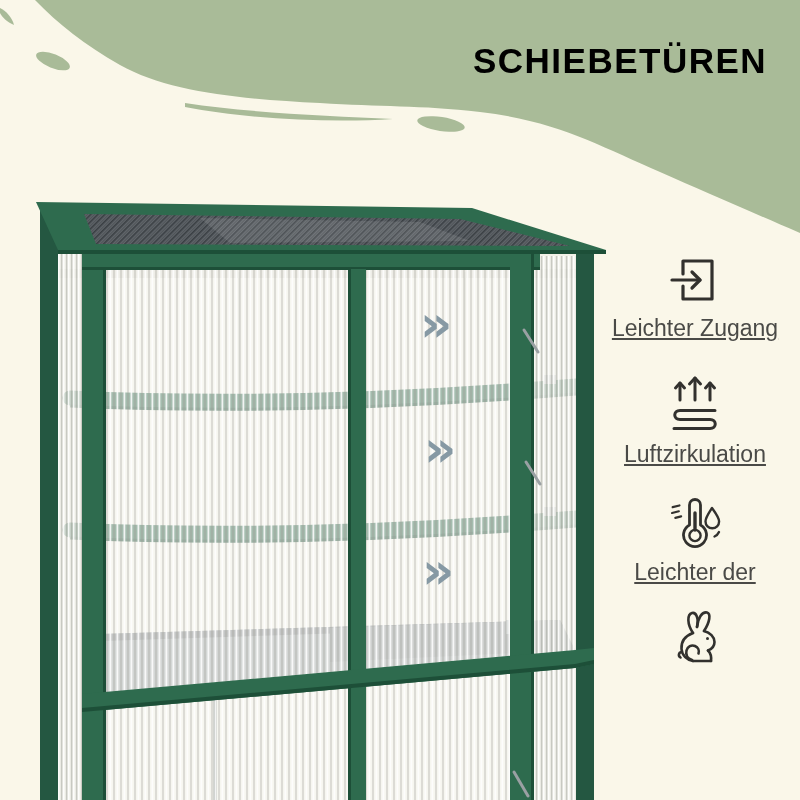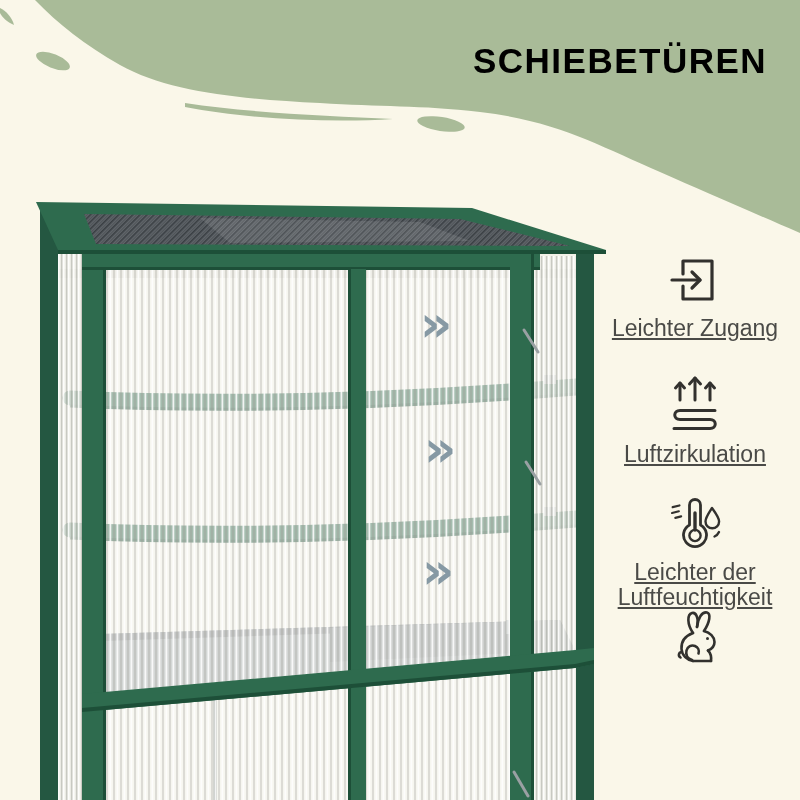--- a/index.html
+++ b/index.html
@@ -167,21 +167,20 @@
       <circle cx="29" cy="41.5" r="5.6" stroke-width="2.4"></circle>
       <g transform="rotate(-14 12 18)">
         <line x1="8" y1="12" x2="15" y2="12" stroke-width="2.2"></line>
         <line x1="6" y1="17.5" x2="13" y2="17.5" stroke-width="2.2"></line>
         <line x1="8" y1="23" x2="14" y2="23" stroke-width="2.2"></line>
       </g>
     </svg>
   </div>
   <div class="label">
     <span>Leichter der</span>
-      <span>Luftfeuchtigkeit</span>
   </div>
 </div>
 
 <div id="feature-animals" class="feature abs">
   <div class="icon-wrap">
     <svg width="60" height="58" viewBox="0 0 60 58" fill="none" stroke="#32312e" stroke-width="2.6" stroke-linecap="round" stroke-linejoin="round">
       <path d="M28,24 C22,15 22,5.5 27,4 C31,3 34,9 32,18"></path>
       <path d="M32,18 C33,9 37,2.5 42,3.5 C46,4.5 45,13 39,22"></path>
       <path d="M39,22 C45,23.5 49.5,28 49.5,33 C49.5,37 47,40 43,41.5"></path>
       <circle cx="42.5" cy="29.5" r="1.5" fill="#32312e" stroke="none"></circle>

